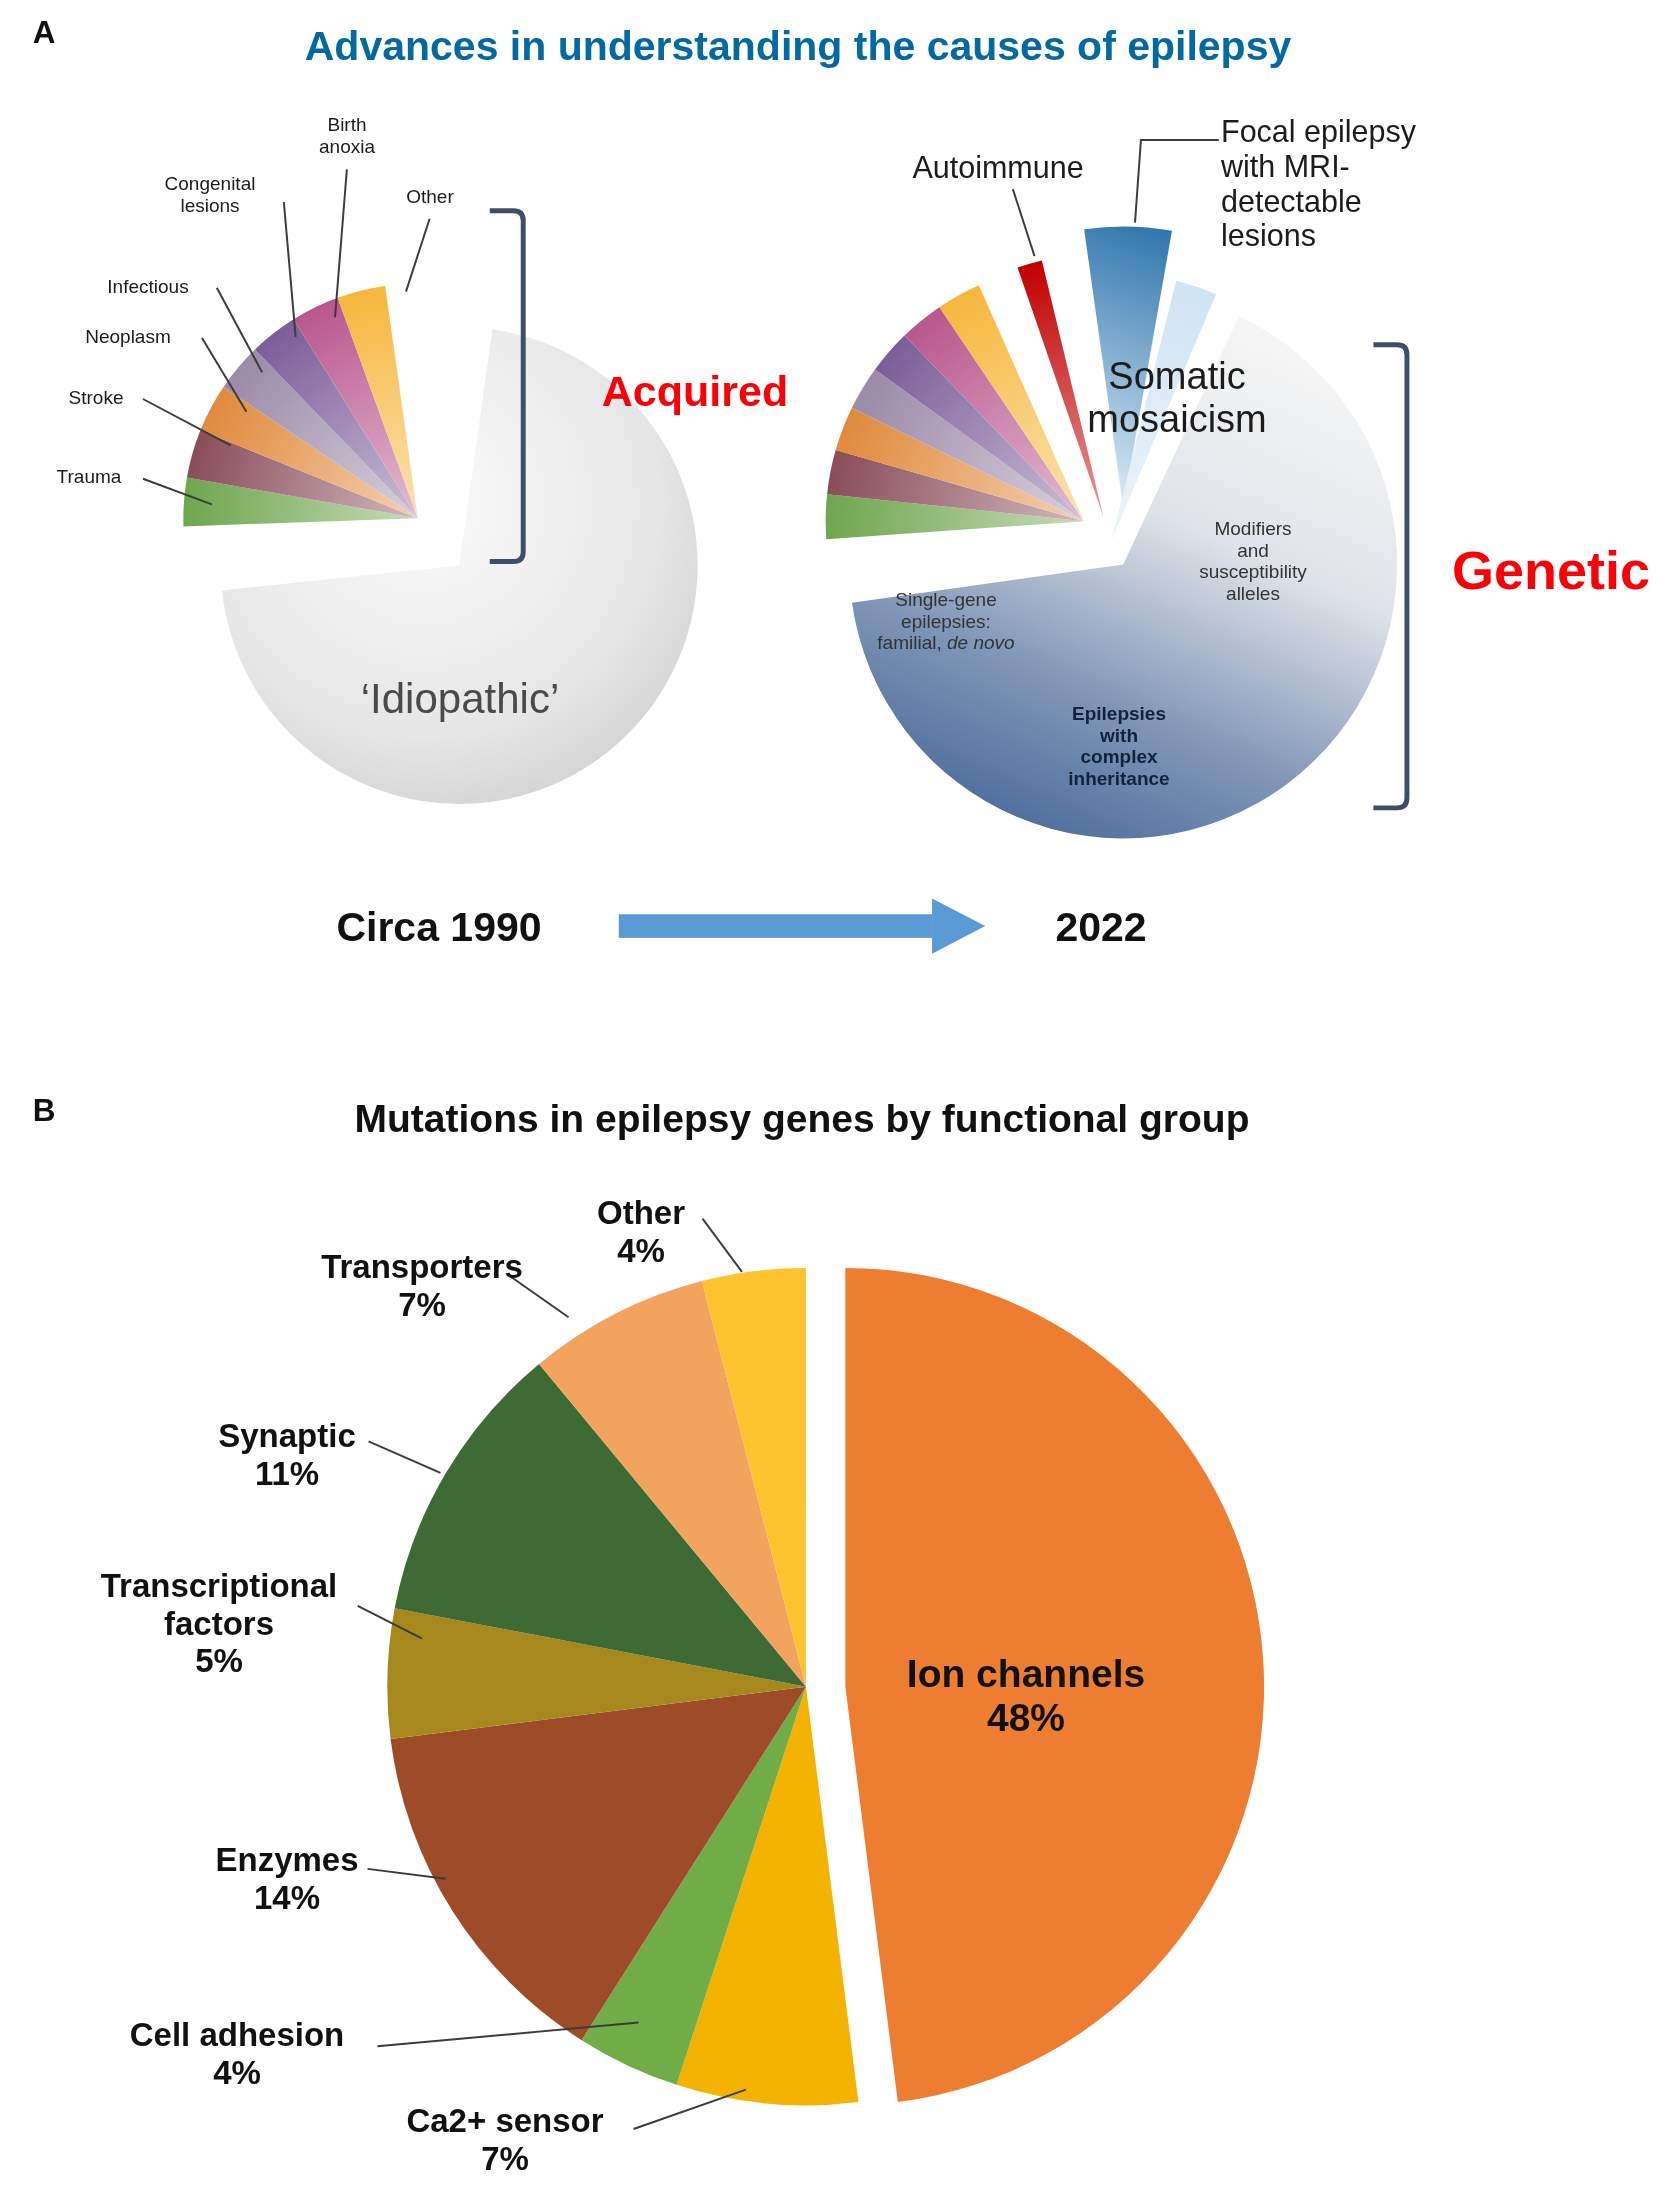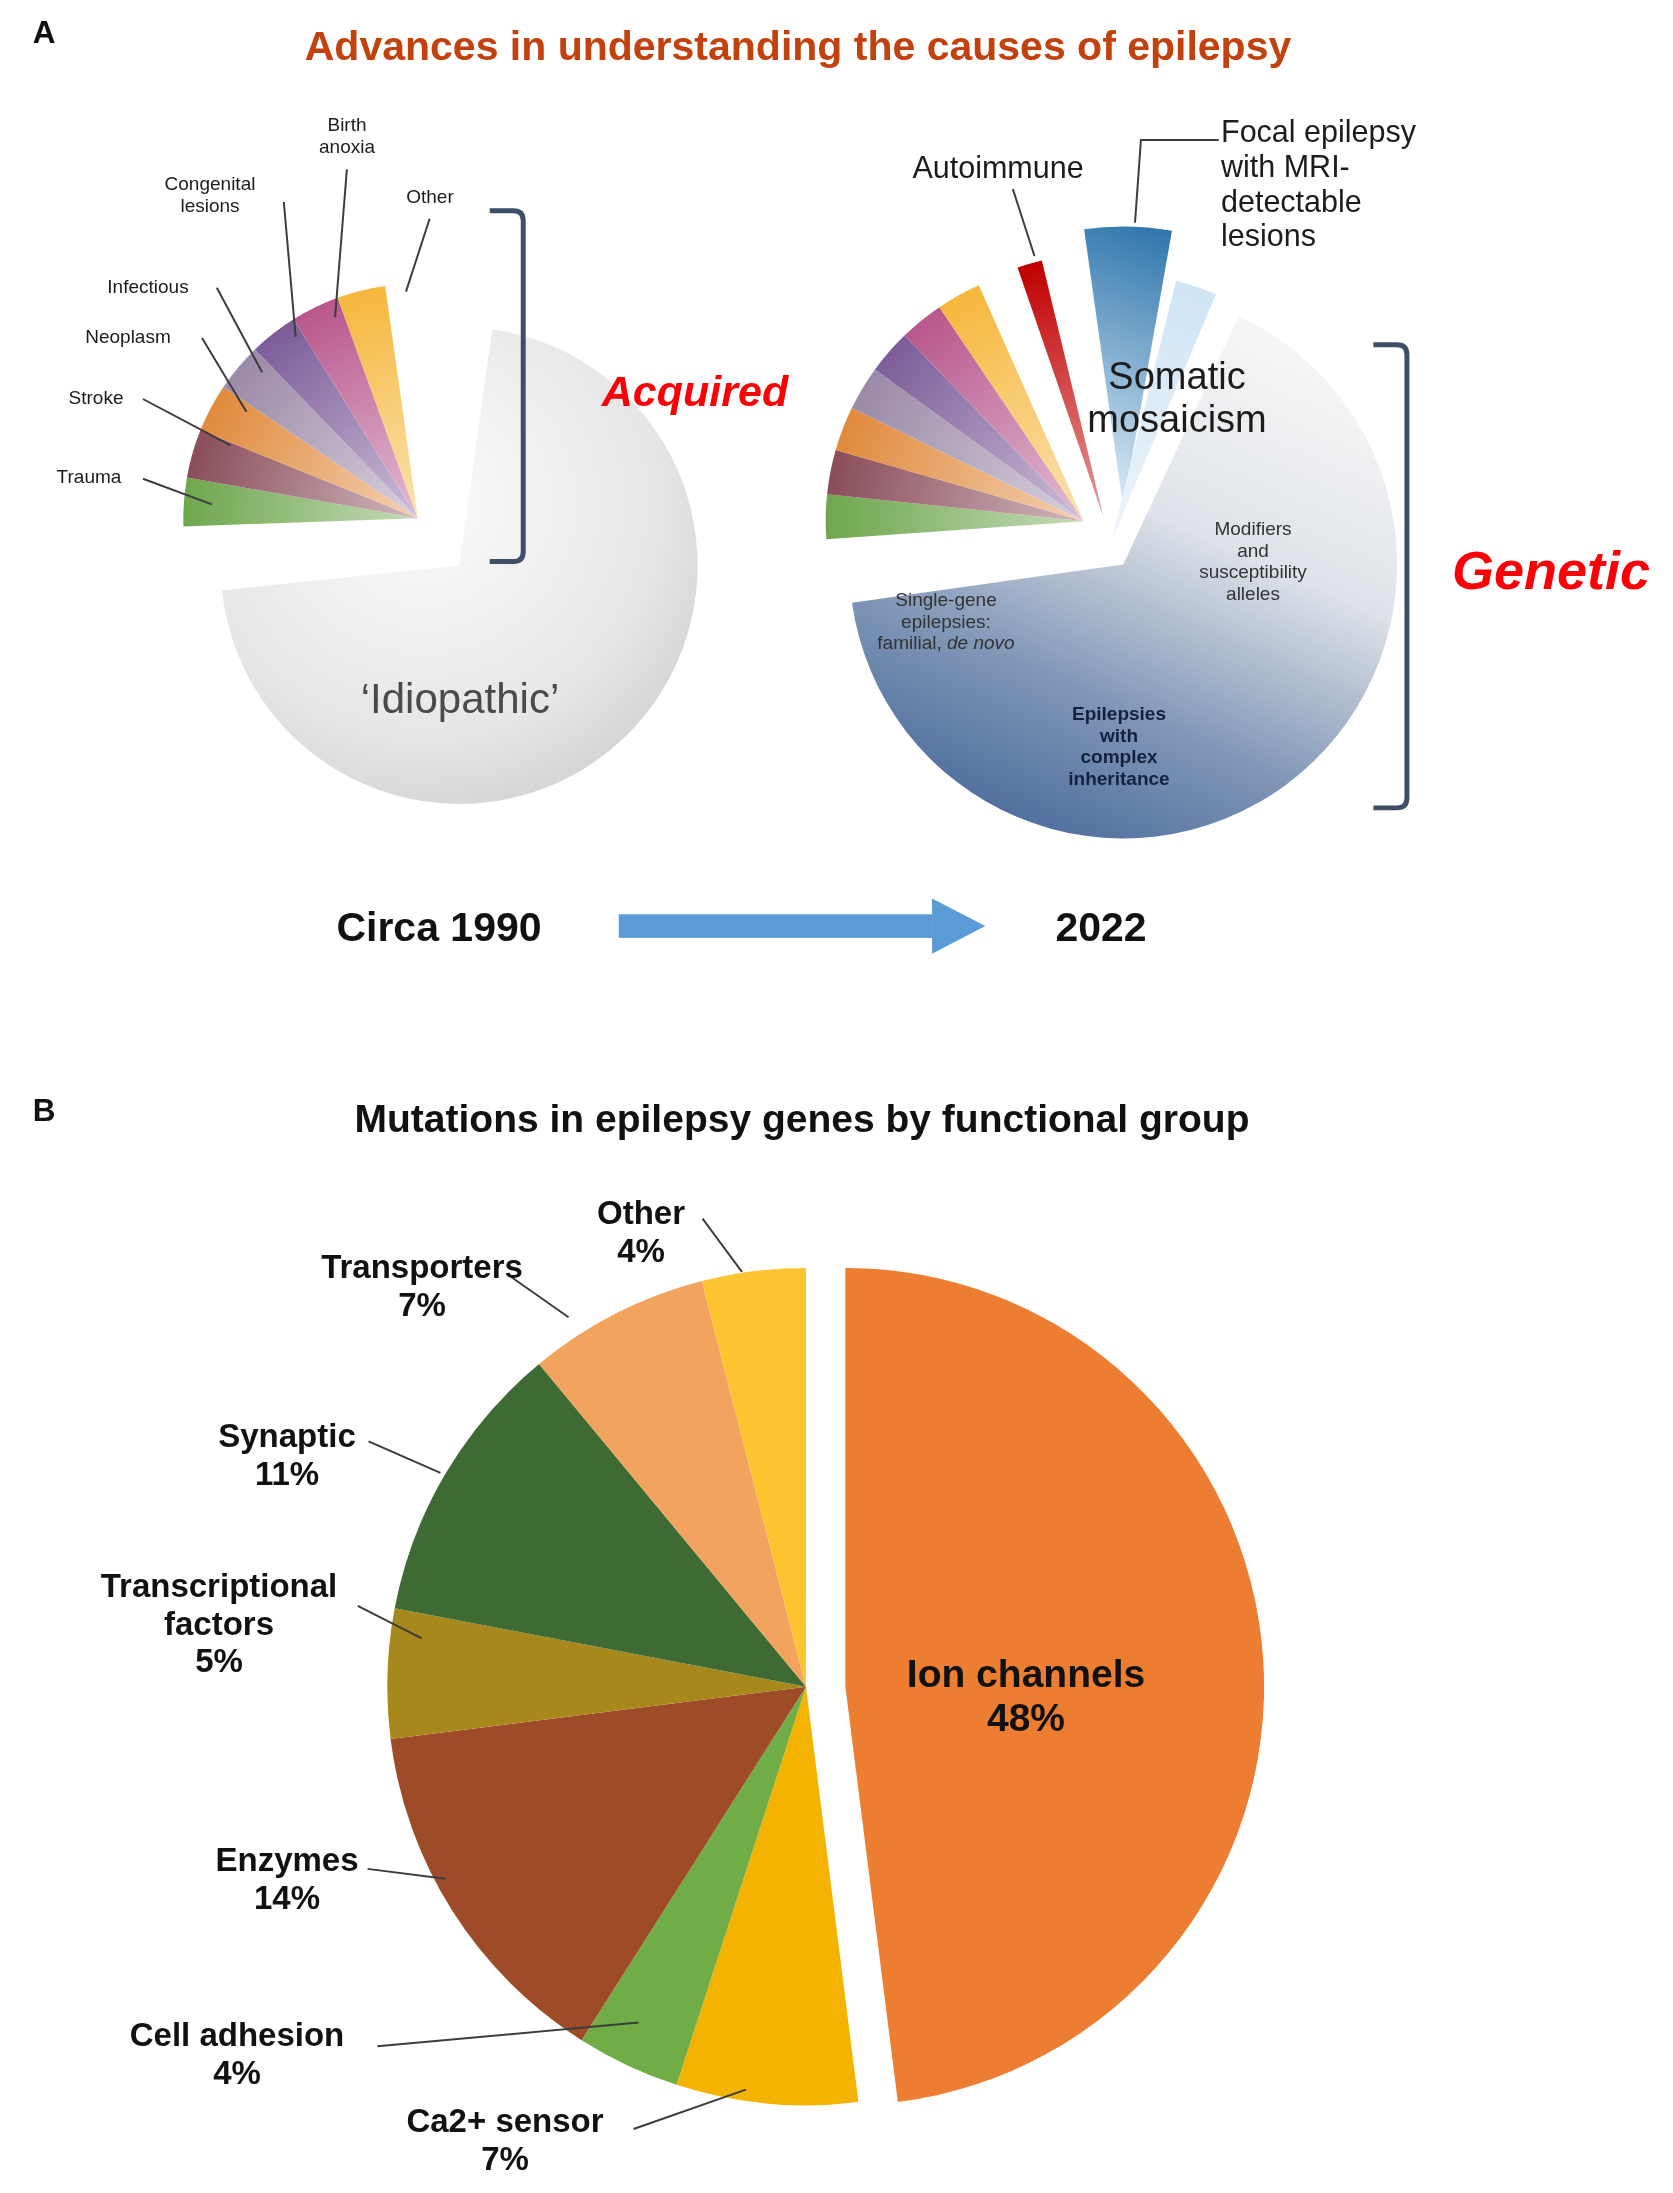--- a/index.html
+++ b/index.html
@@ -3,23 +3,23 @@
 <meta charset="utf-8">
 <style>
   html,body{margin:0;padding:0;background:#ffffff;}
   body{width:1674px;height:2194px;position:relative;font-family:"Liberation Sans",sans-serif;}
   .page{position:absolute;left:0;top:0;width:1674px;height:2194px;overflow:hidden;background:#fff;}
   svg.canvas{position:absolute;left:0;top:0;}
   .lbl{position:absolute;transform:translate(-50%,-50%);white-space:pre-line;text-align:center;
        color:#1c1c1c;font-size:19px;line-height:1.14;}
   .lbl.noc{transform:none;text-align:left;}
   .bold{font-weight:bold;}
-  .red{color:#fb0006;font-style:italic;}
+  .red{color:#fb0006;}
   .panel-letter{font-size:31.5px;font-weight:bold;color:#111;}
-  .fig-title{font-size:41px;font-weight:bold;color:#c2410c;white-space:nowrap;}
+  .fig-title{font-size:41px;font-weight:bold;color:#0369a1;white-space:nowrap;}
   .fig-title-b{font-size:39px;font-weight:bold;color:#111;white-space:nowrap;}
   .year{font-size:41px;font-weight:bold;color:#111;white-space:nowrap;}
   .blabel{font-size:33px;font-weight:bold;color:#111;}
   .inpie{color:#333;}
 </style>
 </head>
 <body>
 
 <div class="page">
 

